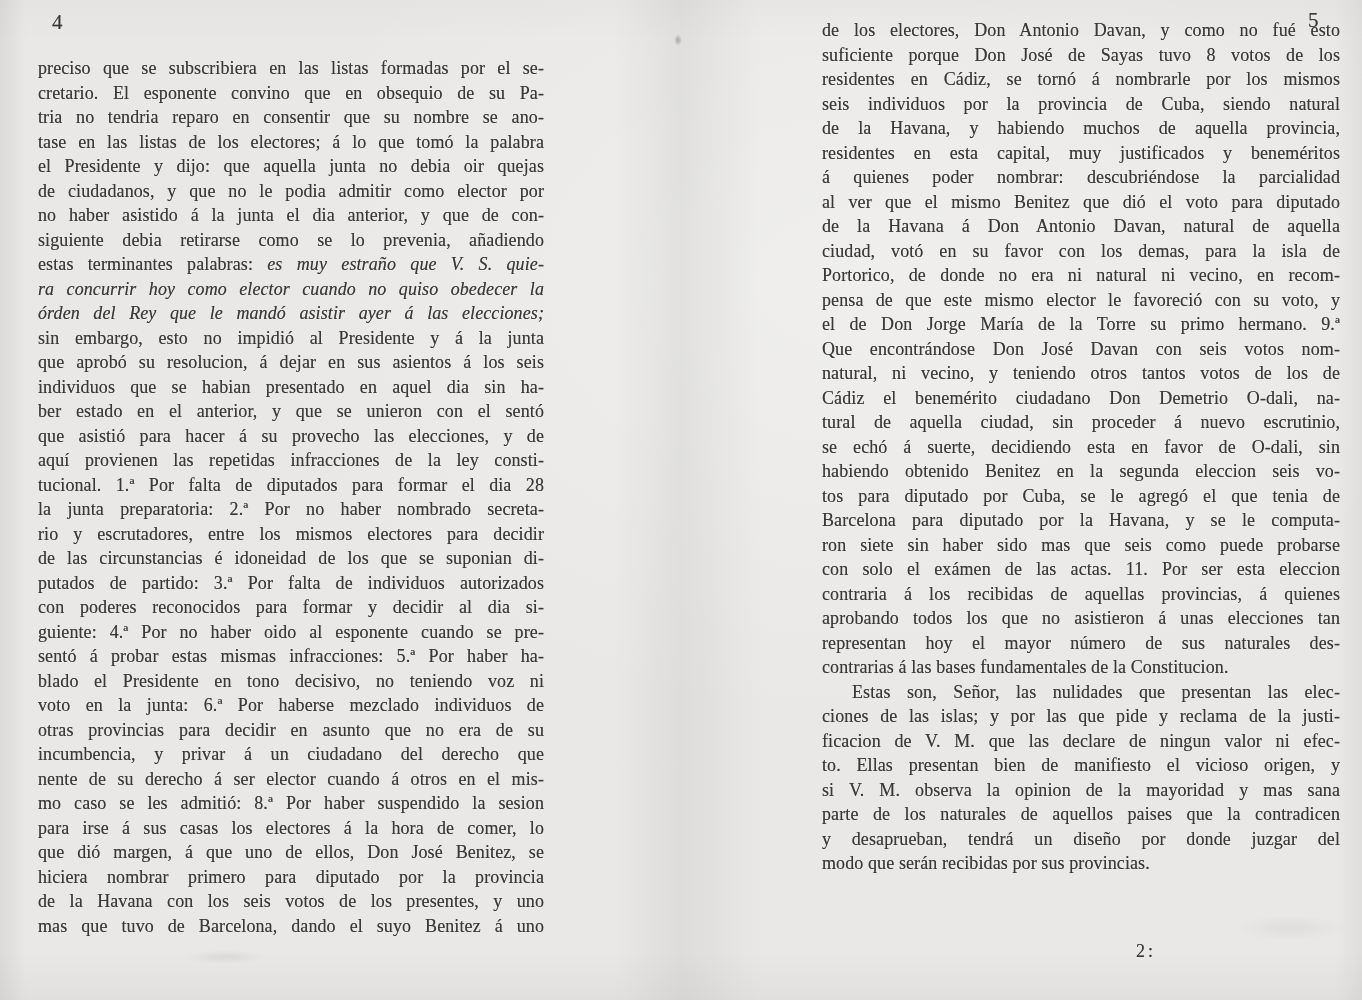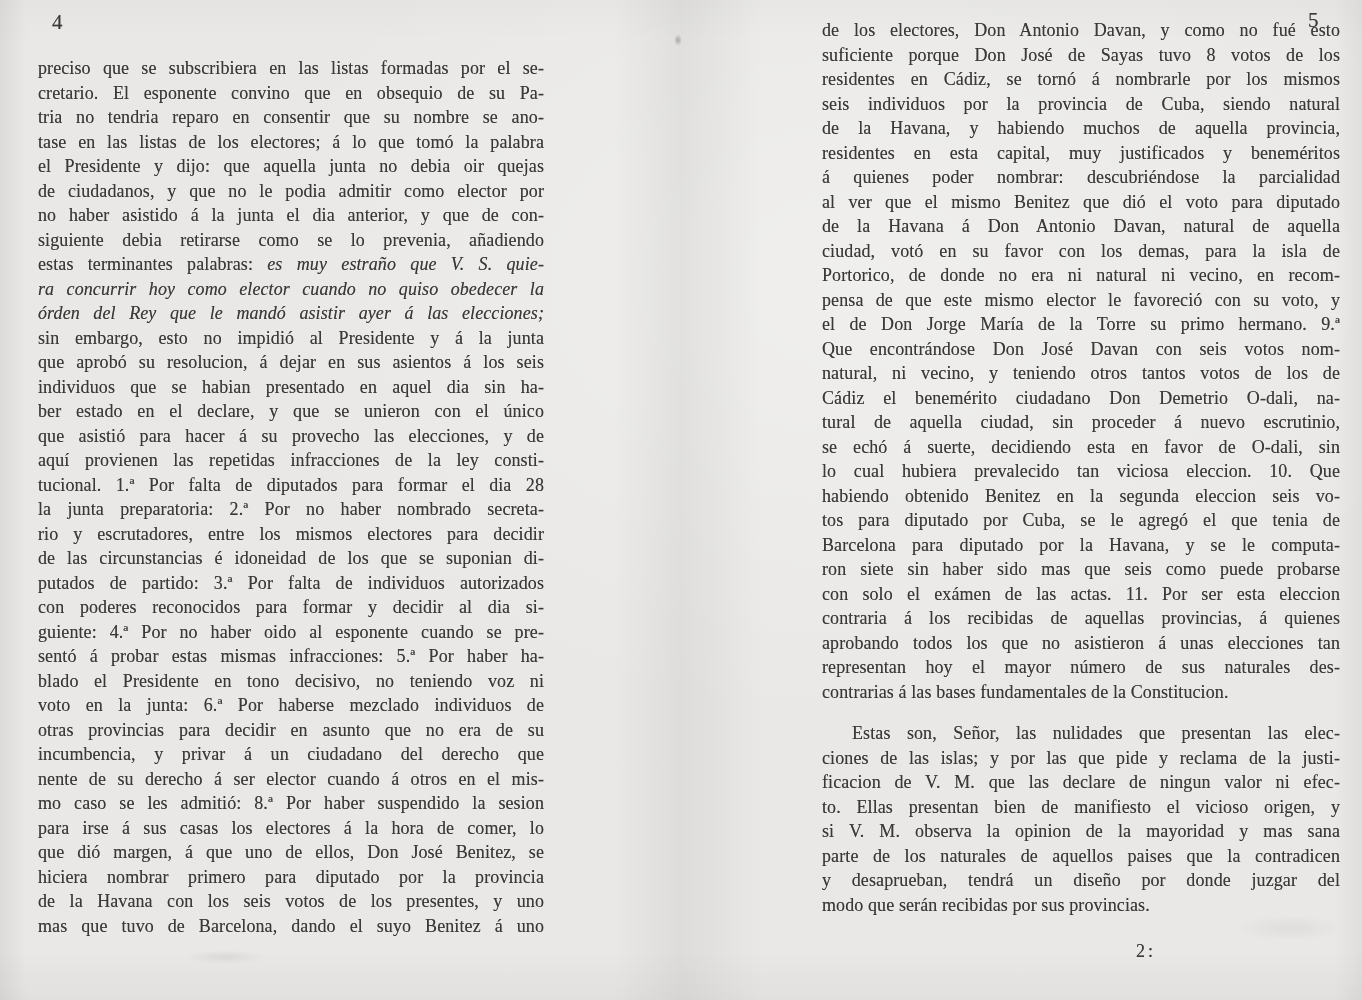--- a/index.html
+++ b/index.html
@@ -26,21 +26,21 @@
   }
   .tb-left{left:38px;top:36px;width:506px;margin-top:20px;}
   .tb-right{left:822px;top:18px;width:518px;}
   .line{
     height:24.5px;
     overflow:hidden;
     text-align:justify;
     text-align-last:justify;
   }
   .line.last{text-align-last:left;}
-  .line.indent{text-indent:30px;margin-top:17px;}
+  .line.indent{text-indent:30px;}
   .line em{font-style:italic;}
   .page-number{
     position:absolute;
     font-size:21px;
     text-shadow:0 0 0.4px rgba(58,57,55,0.55);
   }
   .pn-left{left:52px;top:10px;}
   .pn-right{left:1308px;top:8px;}
   .signature{
     position:absolute;
@@ -72,21 +72,21 @@
       <div class="line"><span>el Presidente y dijo: que aquella junta no debia oir quejas</span></div>
       <div class="line"><span>de ciudadanos, y que no le podia admitir como elector por</span></div>
       <div class="line"><span>no haber asistido á la junta el dia anterior, y que de con-</span></div>
       <div class="line"><span>siguiente debia retirarse como se lo prevenia, añadiendo</span></div>
       <div class="line"><span>estas terminantes palabras: </span><em>es muy estraño que V. S. quie-</em></div>
       <div class="line"><em>ra concurrir hoy como elector cuando no quiso obedecer la</em></div>
       <div class="line"><em>órden del Rey que le mandó asistir ayer á las elecciones;</em></div>
       <div class="line"><span>sin embargo, esto no impidió al Presidente y á la junta</span></div>
       <div class="line"><span>que aprobó su resolucion, á dejar en sus asientos á los seis</span></div>
       <div class="line"><span>individuos que se habian presentado en aquel dia sin ha-</span></div>
-      <div class="line"><span>ber estado en el declare, y que se unieron con el único</span></div>
+      <div class="line"><span>ber estado en el anterior, y que se unieron con el sentó</span></div>
       <div class="line"><span>que asistió para hacer á su provecho las elecciones, y de</span></div>
       <div class="line"><span>aquí provienen las repetidas infracciones de la ley consti-</span></div>
       <div class="line"><span>tucional. 1.ª Por falta de diputados para formar el dia 28</span></div>
       <div class="line"><span>la junta preparatoria: 2.ª Por no haber nombrado secreta-</span></div>
       <div class="line"><span>rio y escrutadores, entre los mismos electores para decidir</span></div>
       <div class="line"><span>de las circunstancias é idoneidad de los que se suponian di-</span></div>
       <div class="line"><span>putados de partido: 3.ª Por falta de individuos autorizados</span></div>
       <div class="line"><span>con poderes reconocidos para formar y decidir al dia si-</span></div>
       <div class="line"><span>guiente: 4.ª Por no haber oido al esponente cuando se pre-</span></div>
       <div class="line"><span>sentó á probar estas mismas infracciones: 5.ª Por haber ha-</span></div>
@@ -117,21 +117,20 @@
       <div class="line"><span>de la Havana á Don Antonio Davan, natural de aquella</span></div>
       <div class="line"><span>ciudad, votó en su favor con los demas, para la isla de</span></div>
       <div class="line"><span>Portorico, de donde no era ni natural ni vecino, en recom-</span></div>
       <div class="line"><span>pensa de que este mismo elector le favoreció con su voto, y</span></div>
       <div class="line"><span>el de Don Jorge María de la Torre su primo hermano. 9.ª</span></div>
       <div class="line"><span>Que encontrándose Don José Davan con seis votos nom-</span></div>
       <div class="line"><span>natural, ni vecino, y teniendo otros tantos votos de los de</span></div>
       <div class="line"><span>Cádiz el benemérito ciudadano Don Demetrio O-dali, na-</span></div>
       <div class="line"><span>tural de aquella ciudad, sin proceder á nuevo escrutinio,</span></div>
       <div class="line"><span>se echó á suerte, decidiendo esta en favor de O-dali, sin</span></div>
-      <div class="line"><span>lo cual hubiera prevalecido tan viciosa eleccion. 10. Que</span></div>
       <div class="line"><span>habiendo obtenido Benitez en la segunda eleccion seis vo-</span></div>
       <div class="line"><span>tos para diputado por Cuba, se le agregó el que tenia de</span></div>
       <div class="line"><span>Barcelona para diputado por la Havana, y se le computa-</span></div>
       <div class="line"><span>ron siete sin haber sido mas que seis como puede probarse</span></div>
       <div class="line"><span>con solo el exámen de las actas. 11. Por ser esta eleccion</span></div>
       <div class="line"><span>contraria á los recibidas de aquellas provincias, á quienes</span></div>
       <div class="line"><span>aprobando todos los que no asistieron á unas elecciones tan</span></div>
       <div class="line"><span>representan hoy el mayor número de sus naturales des-</span></div>
       <div class="line last"><span>contrarias á las bases fundamentales de la Constitucion.</span></div>
       <div class="line indent"><span>Estas son, Señor, las nulidades que presentan las elec-</span></div>

